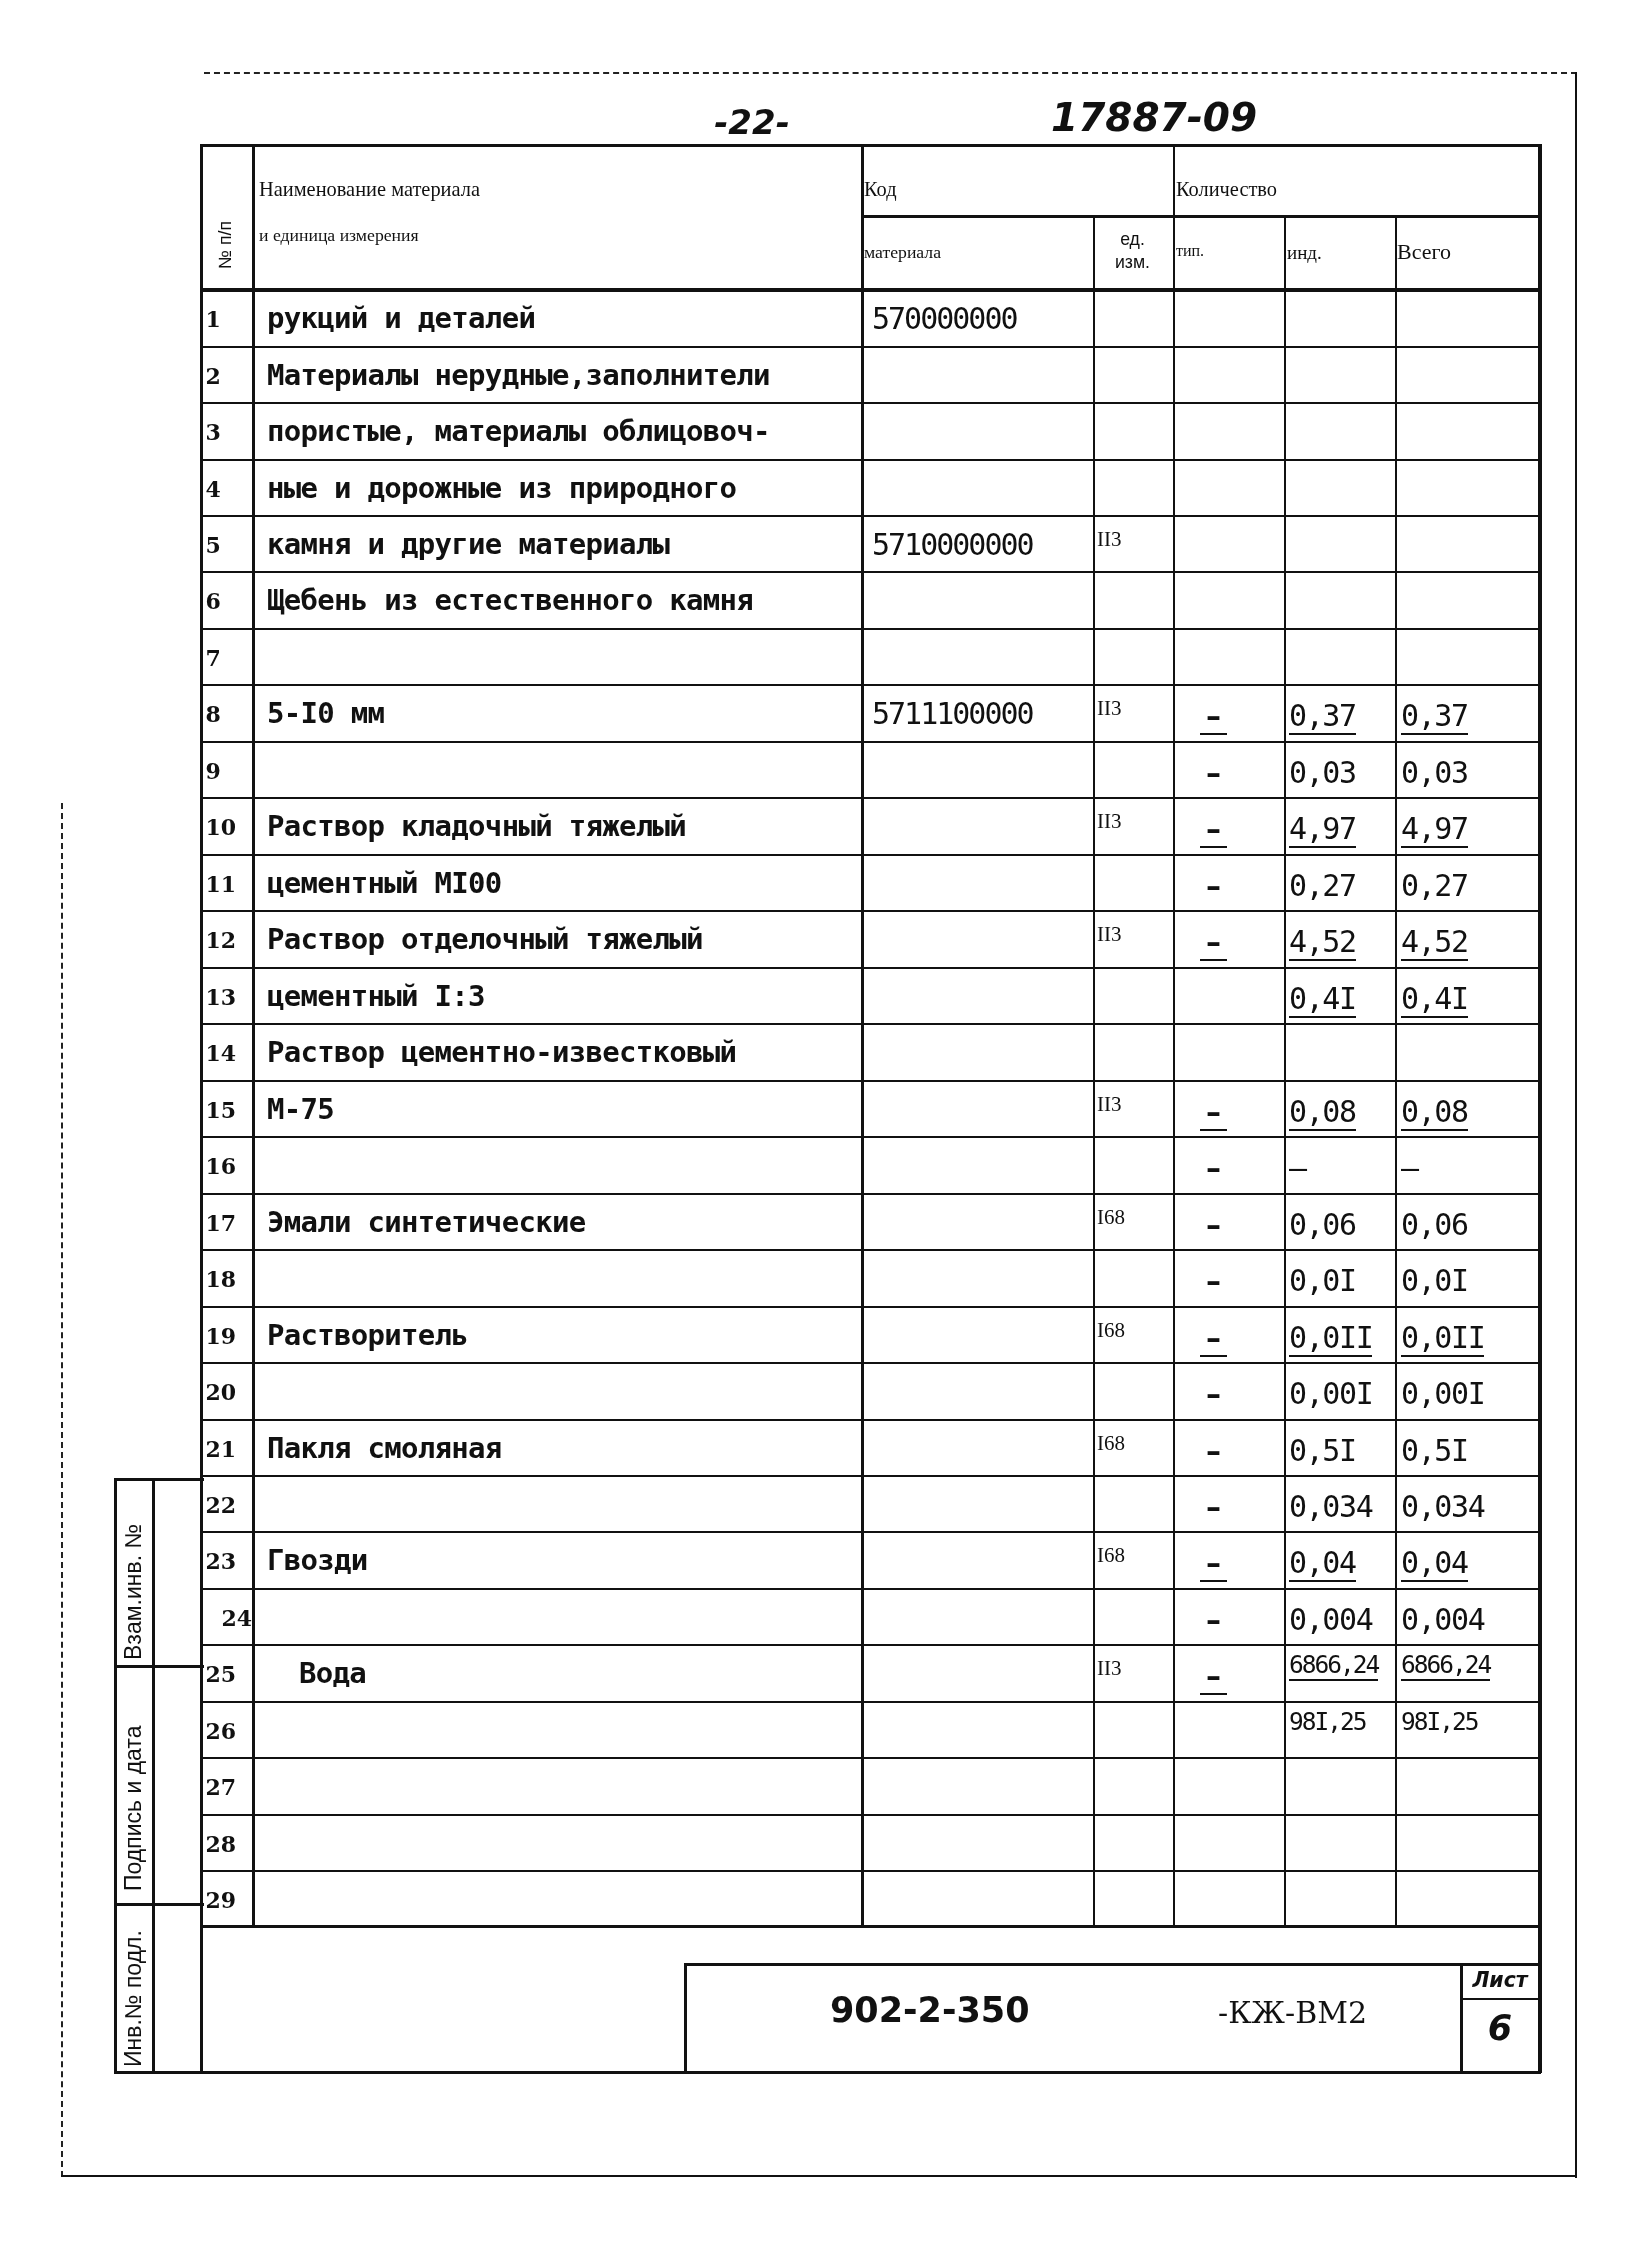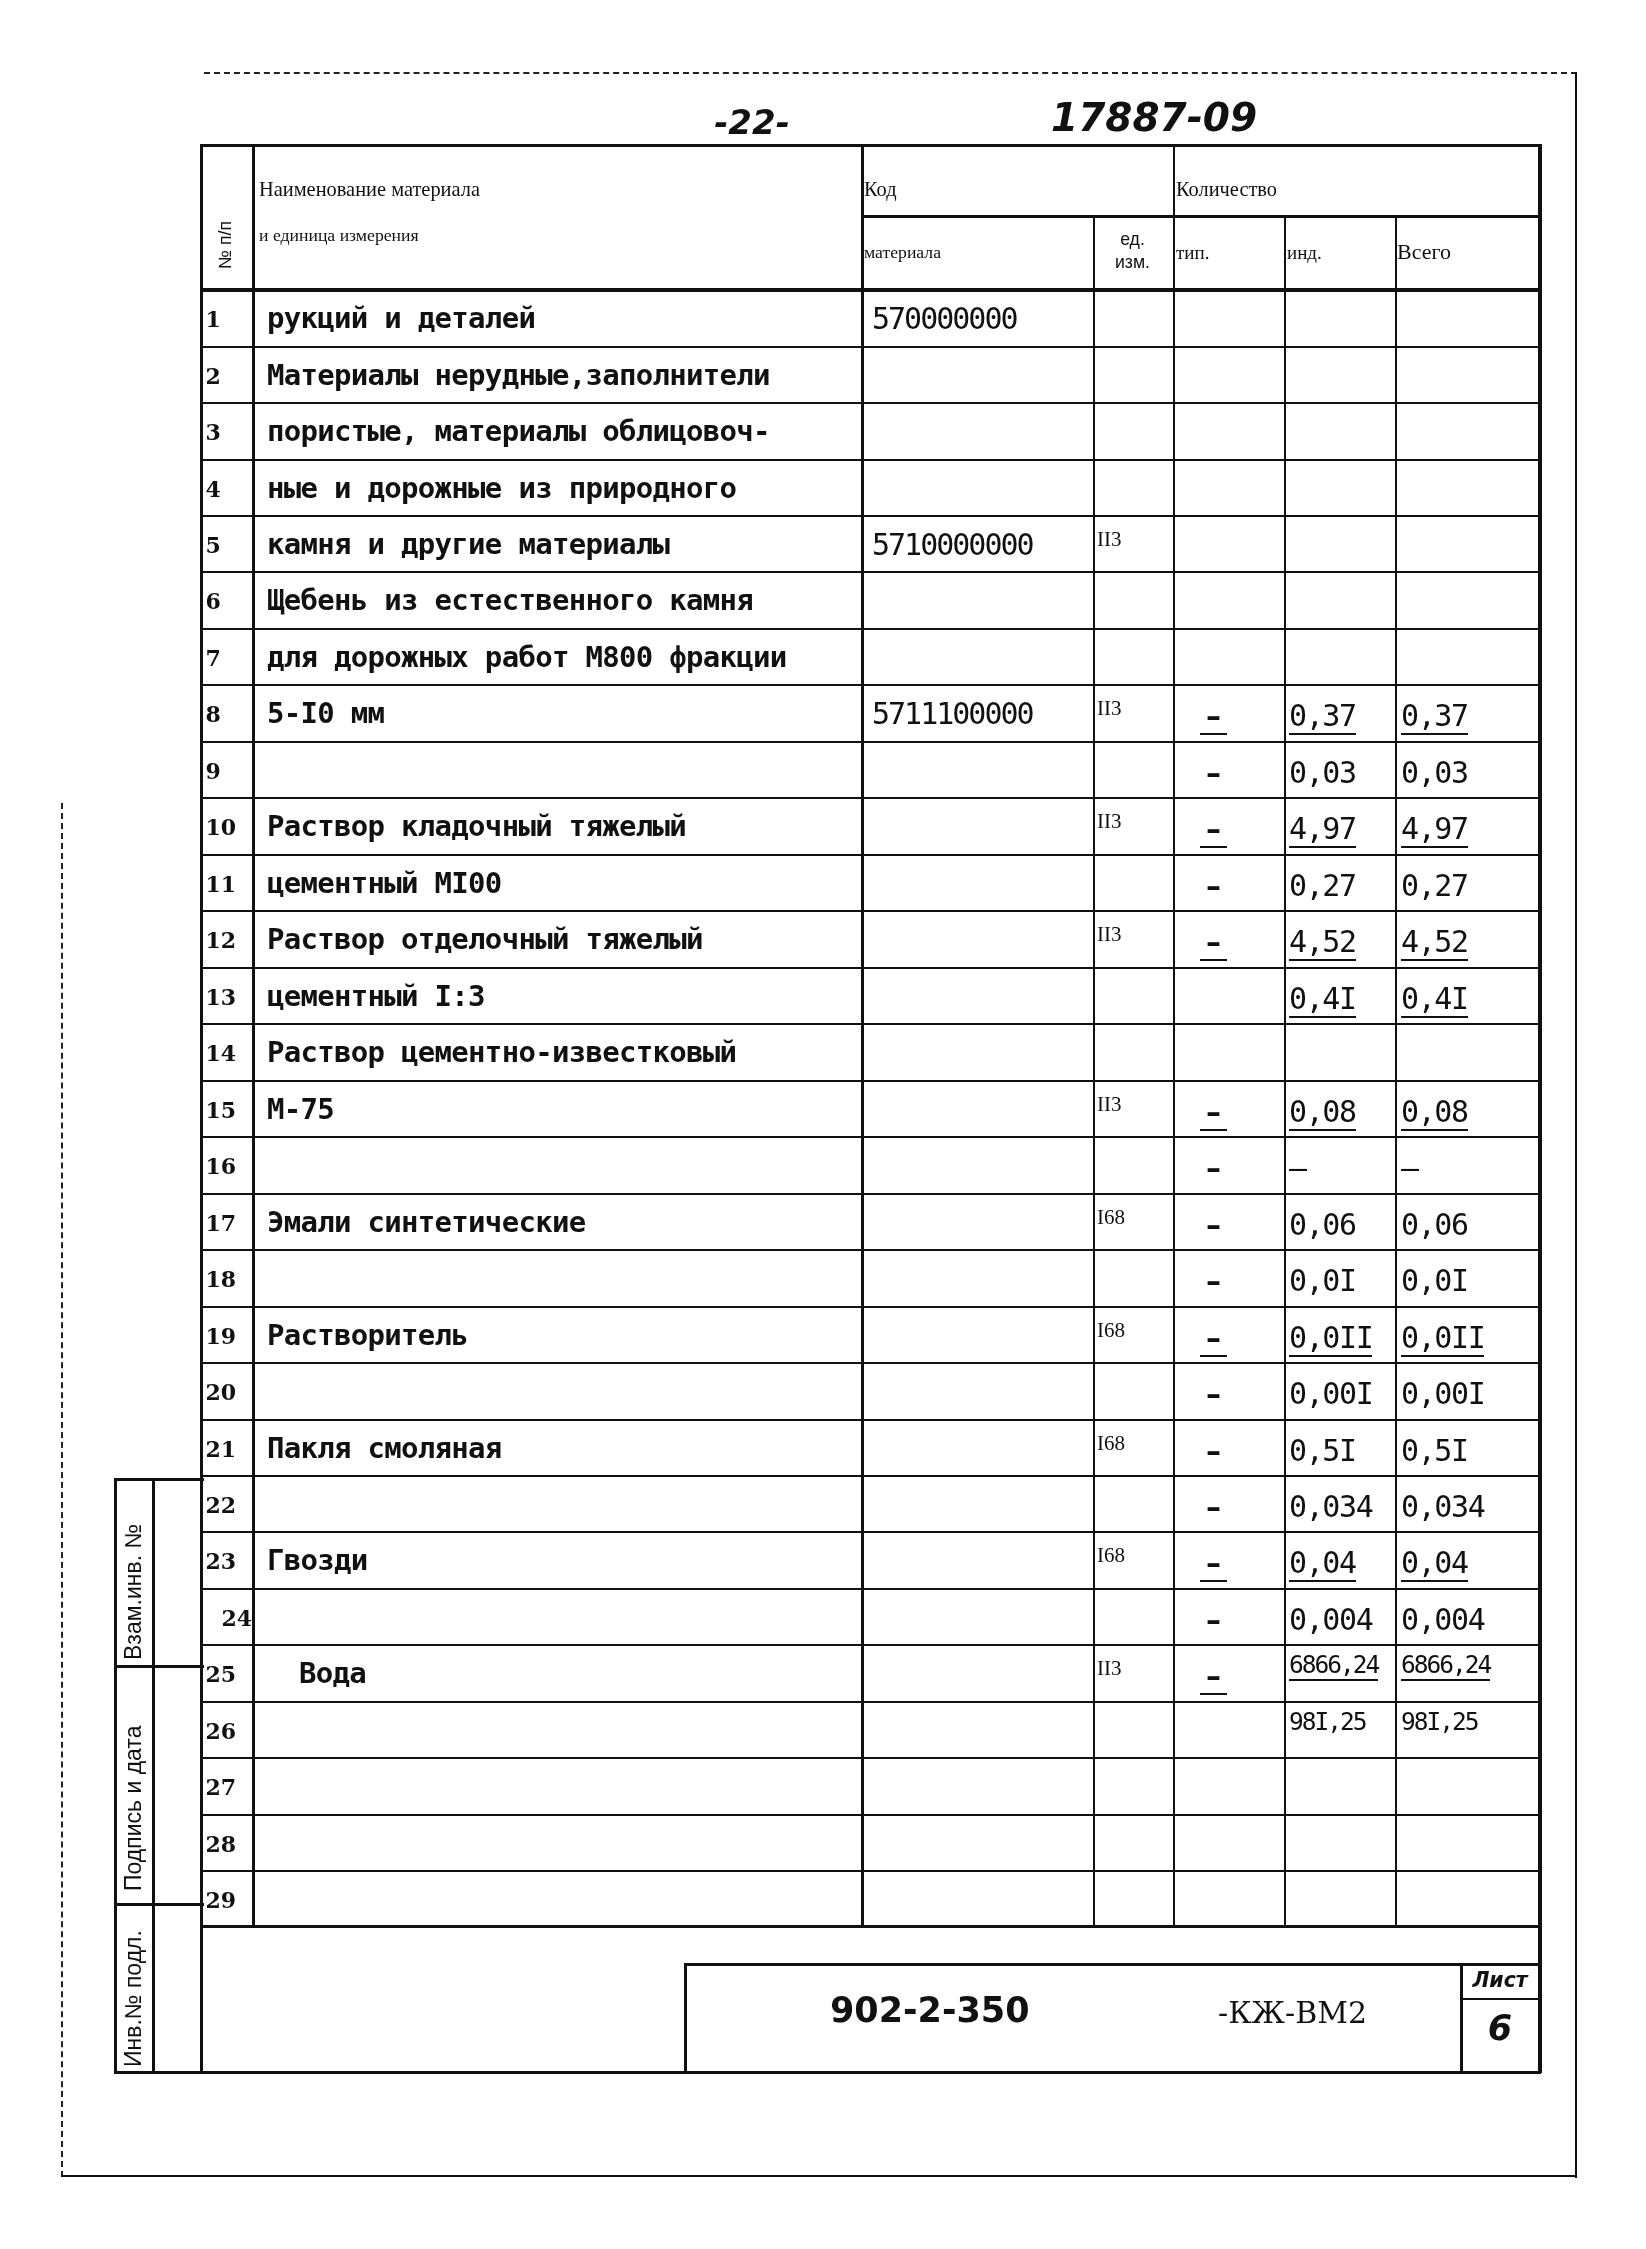--- a/index.html
+++ b/index.html
@@ -62,21 +62,21 @@
   </div>
   <div class="abs hdr" style="left:259px; top:178px; width:599px;">Наименование материала</div>
   <div class="abs hdr" style="left:259px; top:225px; width:599px; font-size:17.7px;">и единица измерения</div>
   <div class="abs hdr" style="left:864px; top:178px; width:298px;">Код</div>
   <div class="abs hdr" style="left:1176px; top:178px; width:362px;">Количество</div>
   <div class="abs hdr" style="left:864px; top:242px; width:229px; font-size:17.7px;">материала</div>
   <div class="abs hdr-small" style="left:1095px; top:228px; width:75px;">
     <div>ед.</div>
     <div>изм.</div>
   </div>
-  <div class="abs hdr" style="left:1176px; top:242px; width:109px; font-size:19px;">тип.</div>
+  <div class="abs hdr" style="left:1176px; top:242px; width:109px; font-size:16px;">тип.</div>
   <div class="abs hdr" style="left:1287px; top:242px; width:109px; font-size:19px;">инд.</div>
   <div class="abs hdr" style="left:1397px; top:239px; width:140px; font-size:22px;">Всего</div>
 
   <div id="rows">
       <div class="abs" style="left:200px; top:289px; width:1341px; height:56px;">
       <div class="abs row-num" style="left:5.4px; top:17px;">1</div>
       <div class="abs name" style="left:67px; top:11.6px;">рукций и деталей</div>
       <div class="abs code" style="left:672px; top:11.6px;">570000000</div>
       <div class="abs unit" style="left:897px; top:11.6px;"></div>
       <div class="abs dashmark" style="left:1000px; top:14.3px; width:27px; text-align:center;"></div>
@@ -129,21 +129,20 @@
       <div class="abs name" style="left:67px; top:11.6px;">Щебень из естественного камня</div>
       <div class="abs code" style="left:672px; top:11.6px;"></div>
       <div class="abs unit" style="left:897px; top:11.6px;"></div>
       <div class="abs dashmark" style="left:1000px; top:14.3px; width:27px; text-align:center;"></div>
       <div class="abs qty" style="left:1089px; top:14.3px;"></div>
       <div class="abs qty" style="left:1201px; top:14.3px;"></div>
     </div>
       <div class="hlt" style="left:200px; top:628px; width:1341px;"></div>
       <div class="abs" style="left:200px; top:628px; width:1341px; height:56px;">
       <div class="abs row-num" style="left:5.4px; top:17px;">7</div>
-      <div class="abs name" style="left:67px; top:11.6px;">для дорожных работ М800 фракции</div>
       <div class="abs code" style="left:672px; top:11.6px;"></div>
       <div class="abs unit" style="left:897px; top:11.6px;"></div>
       <div class="abs dashmark" style="left:1000px; top:14.3px; width:27px; text-align:center;"></div>
       <div class="abs qty" style="left:1089px; top:14.3px;"></div>
       <div class="abs qty" style="left:1201px; top:14.3px;"></div>
     </div>
       <div class="hlt" style="left:200px; top:684px; width:1341px;"></div>
       <div class="abs" style="left:200px; top:684px; width:1341px; height:56px;">
       <div class="abs row-num" style="left:5.4px; top:17px;">8</div>
       <div class="abs name" style="left:67px; top:11.6px;">5-I0 мм</div>

